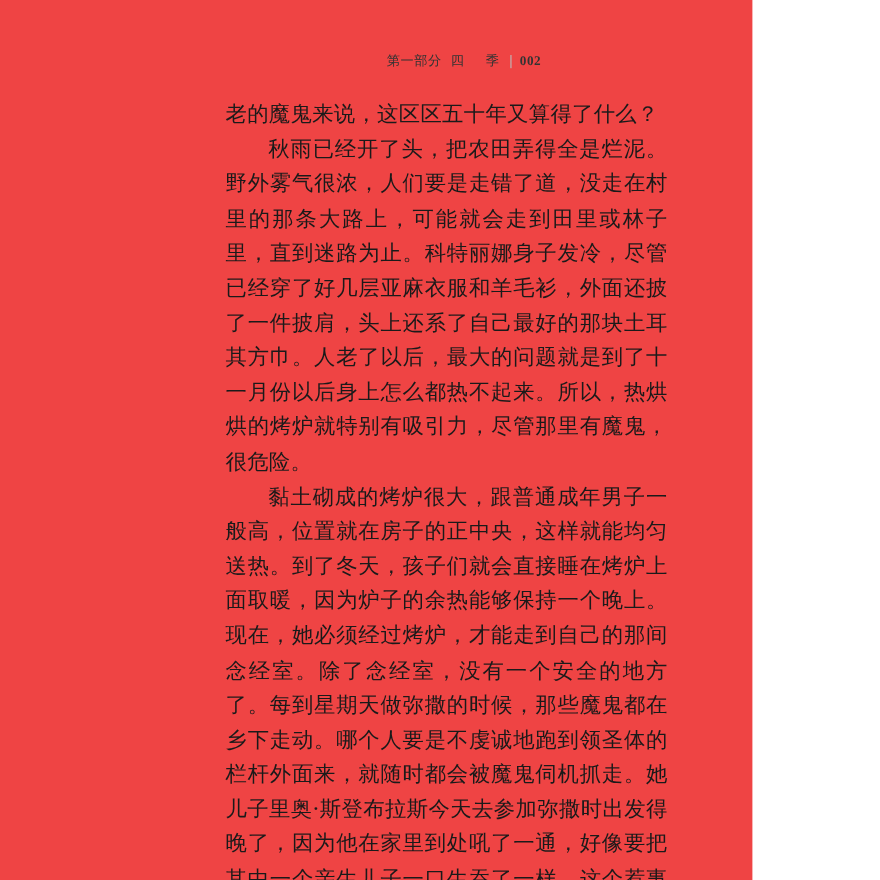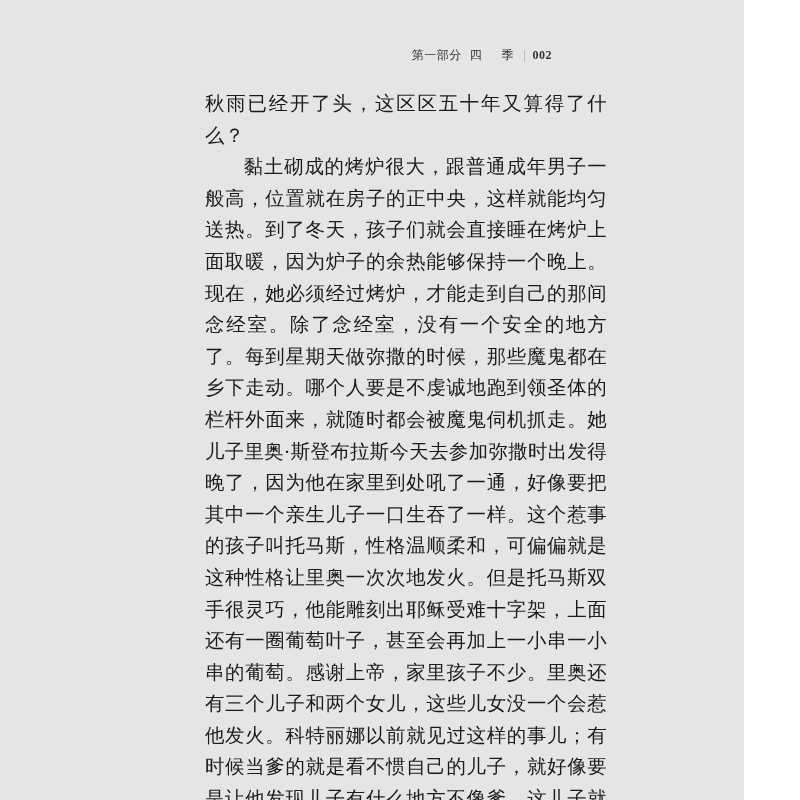--- a/index.html
+++ b/index.html
@@ -11,22 +11,22 @@
       width: 800px;
       height: 800px;
       position: relative;
       overflow: hidden;
       font-family: "DejaVu Serif", "Liberation Serif", serif;
       color: #1a1a1a;
     }
     .page {
       position: absolute;
       left: 0; top: 0;
-      width: 744px; height: 800px;
-      background: #e5e5e5;
+      width: 684px; height: 800px;
+      background: #ef4444;
     }
     .running-head {
       position: absolute;
       top: 47px;
       right: 192px;
       font-size: 12px;
       color: #333;
       display: flex;
       align-items: center;
       letter-spacing: 0.5px;
@@ -71,18 +71,19 @@
 <div class="page">
 
   <div class="running-head">
     <span class="part">第一部分</span>
     <span class="chapter">四 季</span>
     <span class="sep"></span>
     <span class="folio">002</span>
   </div>
 
   <div class="body-text">
-    <p>秋雨已经开了头，这区区五十年又算得了什么？</p>
+    <p>老的魔鬼来说，这区区五十年又算得了什么？</p>
+    <p class="indent">秋雨已经开了头，把农田弄得全是烂泥。野外雾气很浓，人们要是走错了道，没走在村里的那条大路上，可能就会走到田里或林子里，直到迷路为止。科特丽娜身子发冷，尽管已经穿了好几层亚麻衣服和羊毛衫，外面还披了一件披肩，头上还系了自己最好的那块土耳其方巾。人老了以后，最大的问题就是到了十一月份以后身上怎么都热不起来。所以，热烘烘的烤炉就特别有吸引力，尽管那里有魔鬼，很危险。</p>
     <p class="indent">黏土砌成的烤炉很大，跟普通成年男子一般高，位置就在房子的正中央，这样就能均匀送热。到了冬天，孩子们就会直接睡在烤炉上面取暖，因为炉子的余热能够保持一个晚上。现在，她必须经过烤炉，才能走到自己的那间念经室。除了念经室，没有一个安全的地方了。每到星期天做弥撒的时候，那些魔鬼都在乡下走动。哪个人要是不虔诚地跑到领圣体的栏杆外面来，就随时都会被魔鬼伺机抓走。她儿子里奥·斯登布拉斯今天去参加弥撒时出发得晚了，因为他在家里到处吼了一通，好像要把其中一个亲生儿子一口生吞了一样。这个惹事的孩子叫托马斯，性格温顺柔和，可偏偏就是这种性格让里奥一次次地发火。但是托马斯双手很灵巧，他能雕刻出耶稣受难十字架，上面还有一圈葡萄叶子，甚至会再加上一小串一小串的葡萄。感谢上帝，家里孩子不少。里奥还有三个儿子和两个女儿，这些儿女没一个会惹他发火。科特丽娜以前就见过这样的事儿；有时候当爹的就是看不惯自己的儿子，就好像要是让他发现儿子有什么地方不像爹，这儿子就是对当爹的不敬。</p>
 
   </div>
 
 </div>
 
 </body></html>

